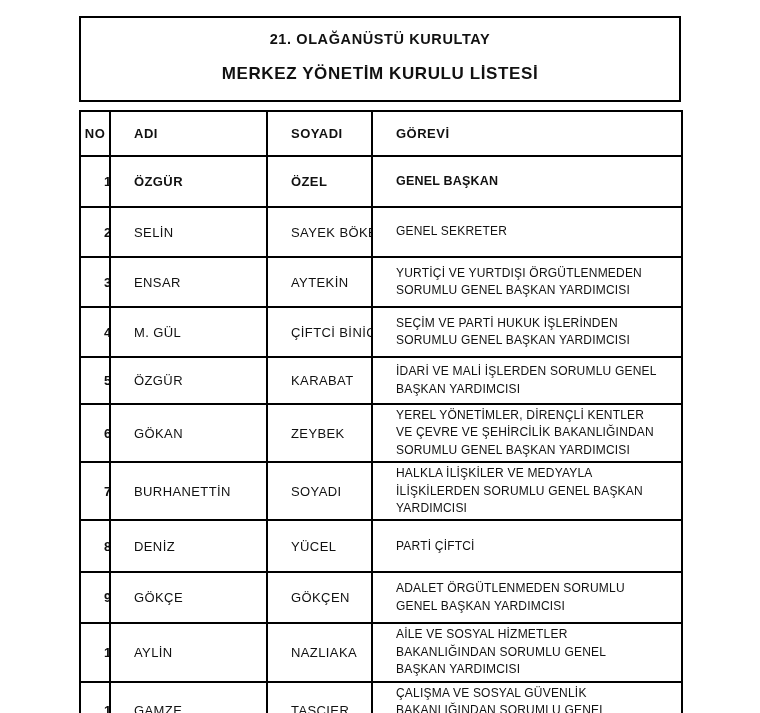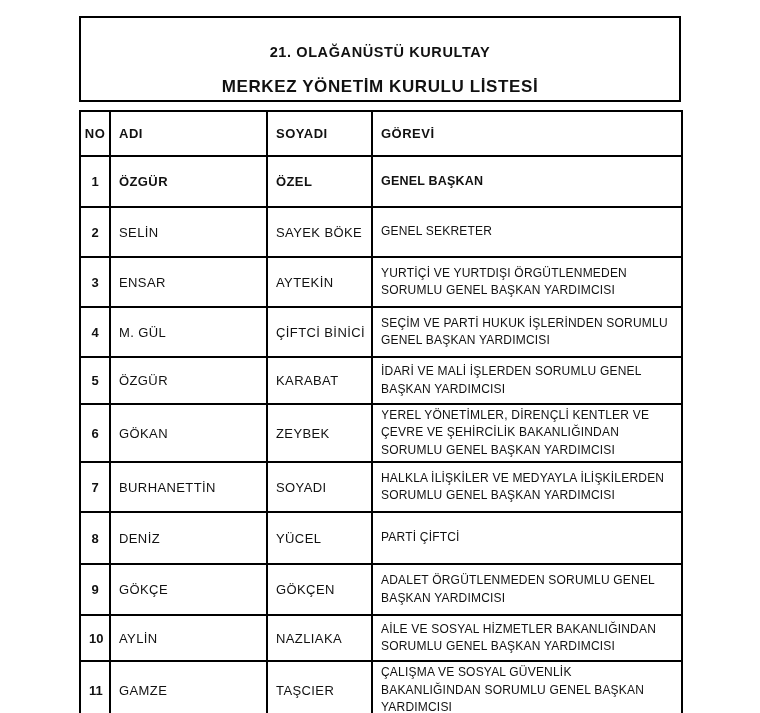--- a/index.html
+++ b/index.html
@@ -23,21 +23,21 @@
     left: 79px;
     top: 16px;
     width: 602px;
     height: 86px;
     border: 2px solid #000000;
     box-sizing: border-box;
     display: flex;
     flex-direction: column;
     align-items: center;
     justify-content: flex-start;
-    padding-top: 26px;
+    padding-top: 13px;
     gap: 17px;
   }
   .title-line-1 {
     font-size: 14.5px;
     font-weight: bold;
     letter-spacing: 0.6px;
     white-space: nowrap;
   }
   .title-line-2 {
     font-size: 17px;
@@ -49,21 +49,21 @@
     position: absolute;
     left: 79px;
     top: 110px;
     width: 602px;
     border-collapse: collapse;
     table-layout: fixed;
   }
   table.board th,
   table.board td {
     border: 2px solid #000000;
-    padding: 2px 8px;
+    padding: 2px 23px;
     vertical-align: middle;
     box-sizing: border-box;
     overflow: hidden;
   }
   table.board th {
     font-size: 13px;
     font-weight: bold;
     letter-spacing: 0.5px;
     text-align: left;
     white-space: nowrap;

